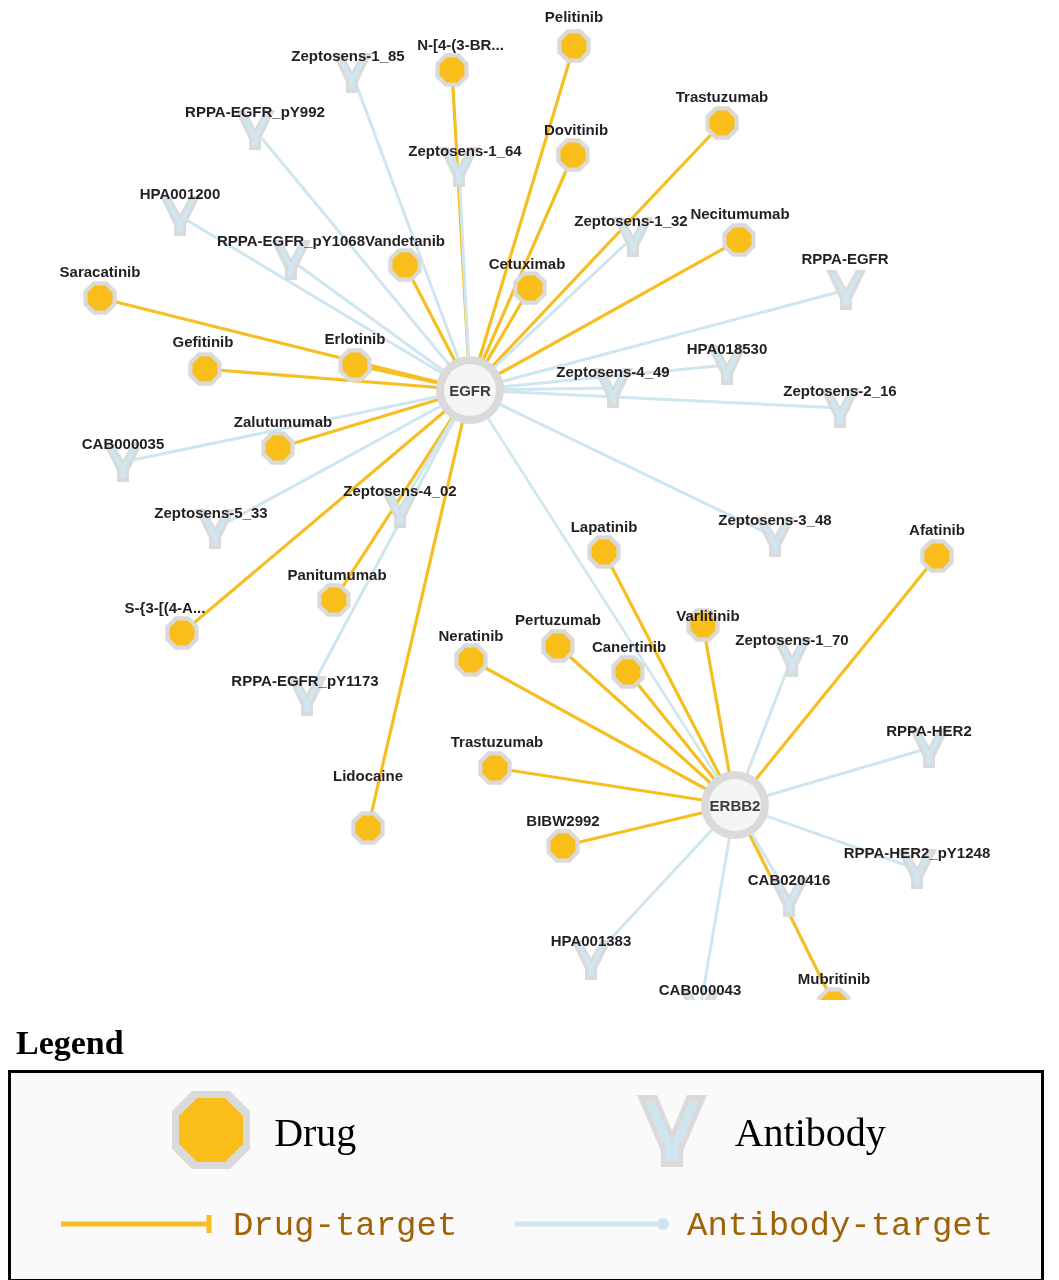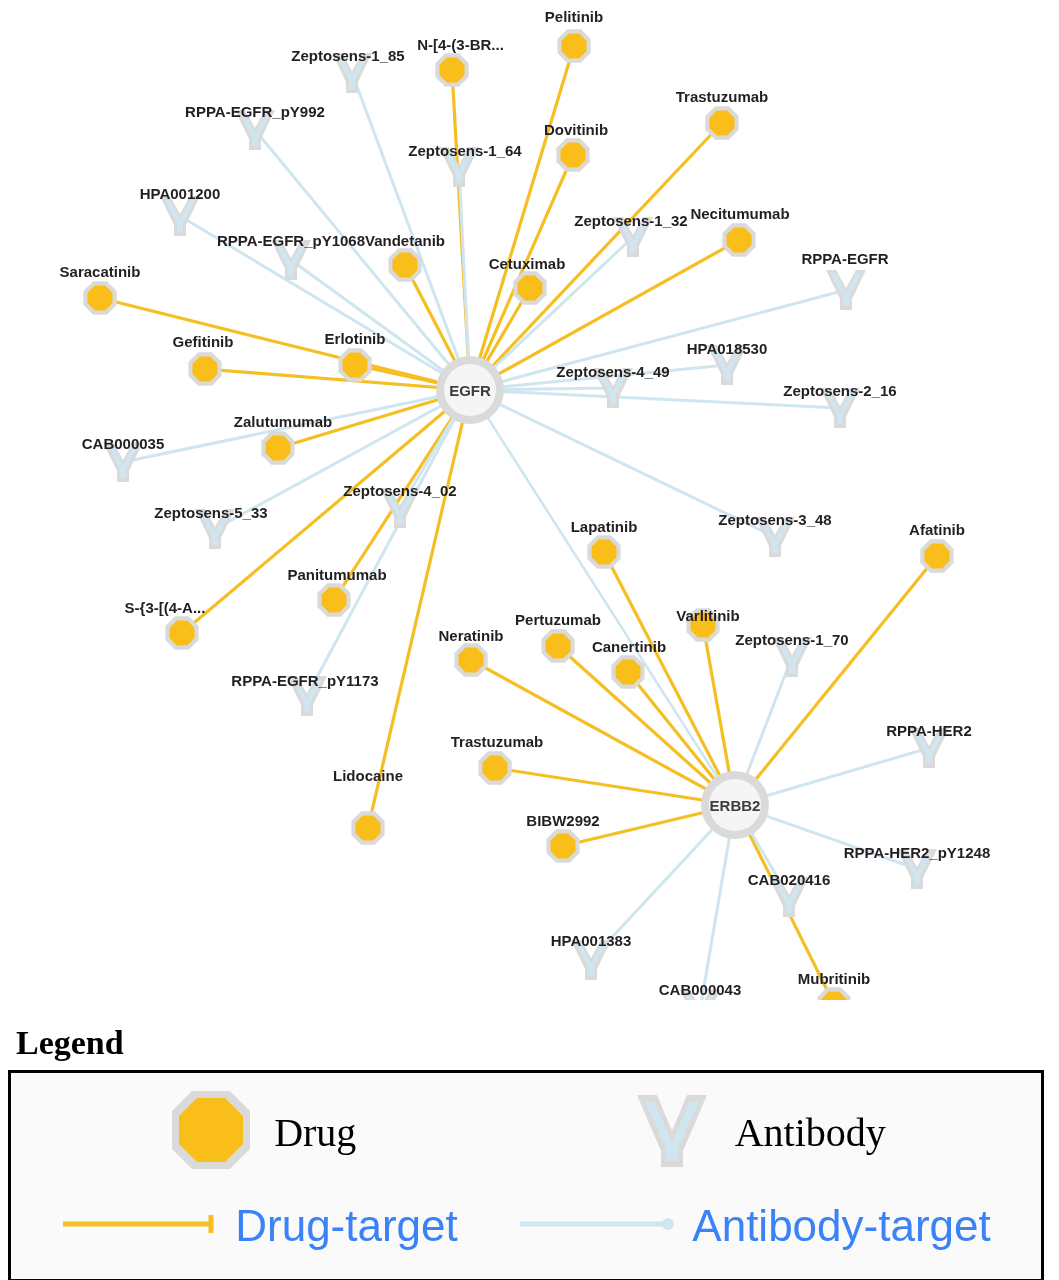--- a/index.html
+++ b/index.html
@@ -88,23 +88,23 @@
     height: 80px;
     padding: 0 20px 10px 20px;
     box-sizing: border-box;
   }
   .legend-edge-item {
     display: flex;
     align-items: center;
     gap: 14px;
   }
   .legend-edge-item .ltext2 {
-    font-family: Liberation Sans, sans-serif;
-    font-size: 44px;
-    color: #3b82f6;
+    font-family: Liberation Mono, monospace;
+    font-size: 34px;
+    color: #a16207;
   }
 </style>
 </head>
 <body>
 
 <div id="network">
     <svg width="1059" height="1000">
       <g>
         <line x1="574" y1="46" x2="470" y2="390" stroke="#F5BE22" stroke-width="3.2" stroke-linecap="round"></line>
         <line x1="452" y1="70" x2="470" y2="390" stroke="#F5BE22" stroke-width="3.2" stroke-linecap="round"></line>

